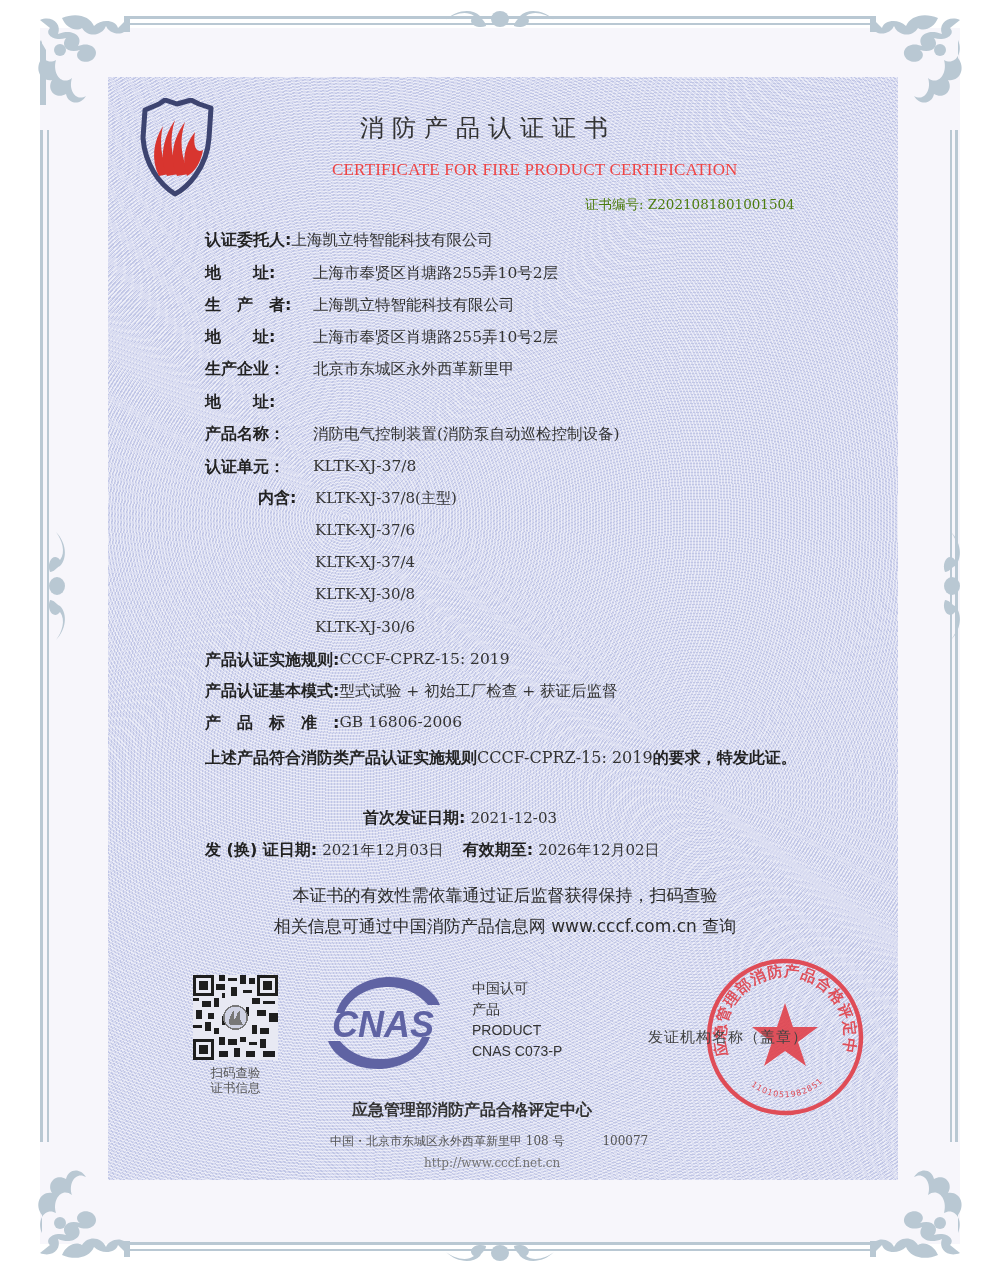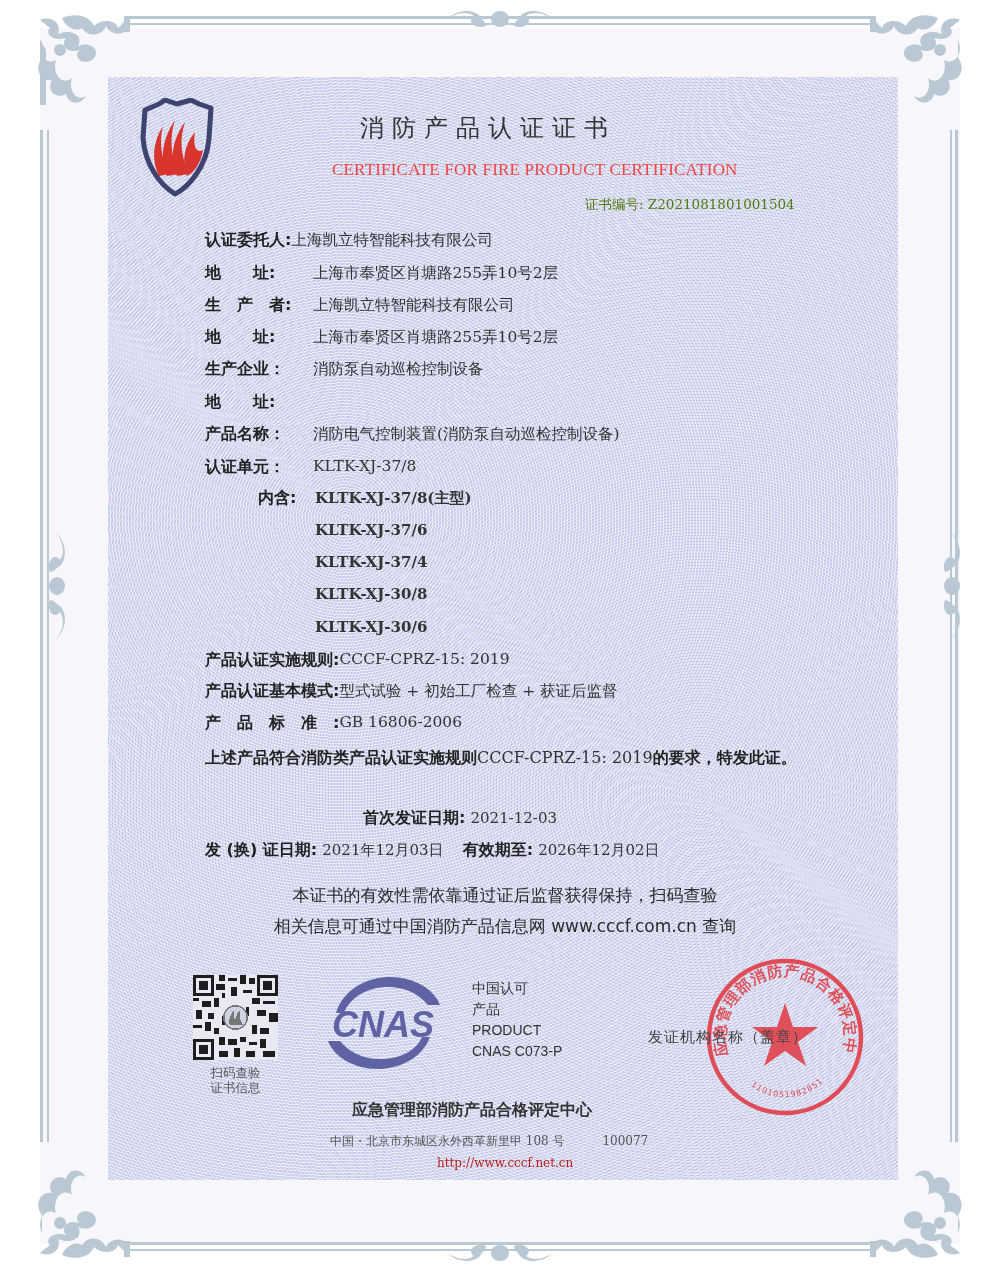--- a/index.html
+++ b/index.html
@@ -46,21 +46,21 @@
     position: absolute; left: 205px; display: flex; align-items: flex-start; font-size: 16px;
   }
   .field .lbl {
     font-family: "DejaVu Sans", sans-serif; font-weight: bold; color: #222;
     width: 108px; display: flex; justify-content: space-between; white-space: nowrap;
   }
   .field .lbl.wide { width: auto; }
   .field .val { font-family: "DejaVu Serif", serif; color: #333; font-size: 15.5px; white-space: nowrap; }
 
   .model {
-    position: absolute; left: 315px; font-family: "DejaVu Serif", serif; font-size: 15px; color: #333; font-weight: bold;
+    position: absolute; left: 315px; font-family: "DejaVu Serif", serif; font-size: 15px; color: #333;
   }
   .contains-lbl {
     position: absolute; left: 258px; top: 488px; font-family: "DejaVu Sans", sans-serif;
     font-weight: bold; font-size: 16px; color: #222;
   }
 
   .statement {
     position: absolute; left: 205px; top: 742px; width: 610px; font-size: 16px; line-height: 31px;
     font-family: "DejaVu Sans", sans-serif; font-weight: bold; color: #222;
   }
@@ -101,22 +101,22 @@
   .org-name {
     position: absolute; left: 352px; top: 1100px; font-family: "DejaVu Sans", sans-serif;
     font-weight: bold; font-size: 16px; color: #333;
   }
   .org-addr {
     position: absolute; left: 330px; top: 1133px; font-family: "DejaVu Serif", serif;
     font-size: 12px; color: #555; white-space: nowrap;
   }
   .org-addr .postal { margin-left: 34px; }
   .org-url {
-    position: absolute; left: 437px; top: 1156px; font-family: "DejaVu Serif", serif;
-    font-size: 12px; color: #b91c1c;
+    position: absolute; left: 424px; top: 1156px; font-family: "DejaVu Serif", serif;
+    font-size: 12px; color: #737373;
   }
 </style>
 </head>
 <body>
 
 <div class="paper"></div>
 
 <div class="frame-line frame-top-1" style="position:absolute;left:130px;right:130px;top:16px;"></div>
 <div class="frame-line" style="left:130px;right:130px;top:23px;height:2px;"></div>
 <div class="frame-line" style="left:130px;right:130px;top:1242px;height:3px;"></div>
@@ -223,21 +223,21 @@
 <div class="field" style="top:295px">
   <span class="lbl">生　产　者:</span>
   <span class="val">上海凯立特智能科技有限公司</span>
 </div>
 <div class="field" style="top:327px">
   <span class="lbl">地　　址:</span>
   <span class="val">上海市奉贤区肖塘路255弄10号2层</span>
 </div>
 <div class="field" style="top:359px">
   <span class="lbl">生产企业：</span>
-  <span class="val">消防泵自动巡检控制设备</span>
+  <span class="val">北京市东城区永外西革新里甲</span>
 </div>
 <div class="field" style="top:392px">
   <span class="lbl">地　　址:</span>
 </div>
 <div class="field" style="top:424px">
   <span class="lbl">产品名称：</span>
   <span class="val">消防电气控制装置(消防泵自动巡检控制设备)</span>
 </div>
 <div class="field" style="top:457px">
   <span class="lbl">认证单元：</span>

